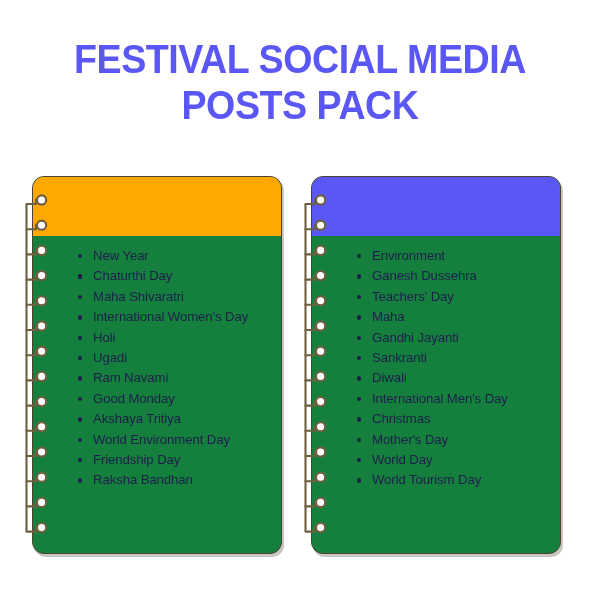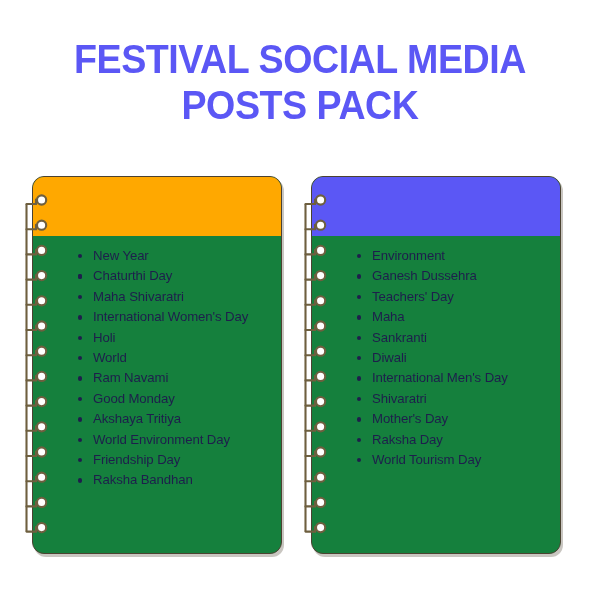--- a/index.html
+++ b/index.html
@@ -126,21 +126,21 @@
     <div class="card">
       <div class="card-header" style="background: rgb(255, 168, 0);"></div>
       <div class="card-body">
         <ul class="item-list">
             <li><span class="bullet"></span><span>New Year</span></li>
             <li><span class="bullet"></span></li>
             <li><span class="bullet"></span><span>Chaturthi Day</span></li>
             <li><span class="bullet"></span><span>Maha Shivaratri</span></li>
             <li><span class="bullet"></span><span>International Women's Day</span></li>
             <li><span class="bullet"></span><span>Holi</span></li>
-            <li><span class="bullet"></span><span>World</span></li>
+            <li><span class="bullet"></span><span>Ugadi</span></li>
             <li><span class="bullet"></span><span>Ram Navami</span></li>
             <li><span class="bullet"></span><span>Good Monday</span></li>
             <li><span class="bullet"></span><span>Akshaya Tritiya</span></li>
             <li><span class="bullet"></span><span>World Environment Day</span></li>
             <li><span class="bullet"></span><span>Friendship Day</span></li>
             <li><span class="bullet"></span><span>Raksha Bandhan</span></li>
           </ul>
       </div>
     </div>
     <svg class="spiral" viewBox="0 0 42 352" xmlns="http://www.w3.org/2000/svg">
@@ -206,26 +206,27 @@
 
   <div class="card-wrap right">
     <div class="card">
       <div class="card-header" style="background: rgb(91, 87, 245);"></div>
       <div class="card-body">
         <ul class="item-list">
             <li><span class="bullet"></span><span>Environment</span></li>
             <li><span class="bullet"></span><span>Ganesh Dussehra</span></li>
             <li><span class="bullet"></span><span>Teachers' Day</span></li>
             <li><span class="bullet"></span><span>Maha</span></li>
+            <li><span class="bullet"></span><span>Gandhi Jayanti</span></li>
             <li><span class="bullet"></span><span>Sankranti</span></li>
             <li><span class="bullet"></span><span>Diwali</span></li>
             <li><span class="bullet"></span><span>International Men's Day</span></li>
-            <li><span class="bullet"></span><span>Shivaratri</span></li>
+            <li><span class="bullet"></span><span>Christmas</span></li>
             <li><span class="bullet"></span><span>Mother's Day</span></li>
-            <li><span class="bullet"></span><span>Raksha Day</span></li>
+            <li><span class="bullet"></span><span>World Day</span></li>
             <li><span class="bullet"></span><span>World Tourism Day</span></li>
           </ul>
       </div>
     </div>
     <svg class="spiral" viewBox="0 0 42 352" xmlns="http://www.w3.org/2000/svg">
         <path d="M3.5,14 L3.5,341.59999999999997" stroke="#6E5F3F" stroke-width="2.1" fill="none"></path>
         <g>
           <path d="M3.5,14 L13,14 L13,9.5" stroke="#6E5F3F" stroke-width="2.1" fill="none" stroke-linecap="round"></path>
           <circle cx="18.6" cy="10" r="4.6" stroke="#6E5F3F" stroke-width="2.1" fill="#FFFFFF"></circle>
         </g>

